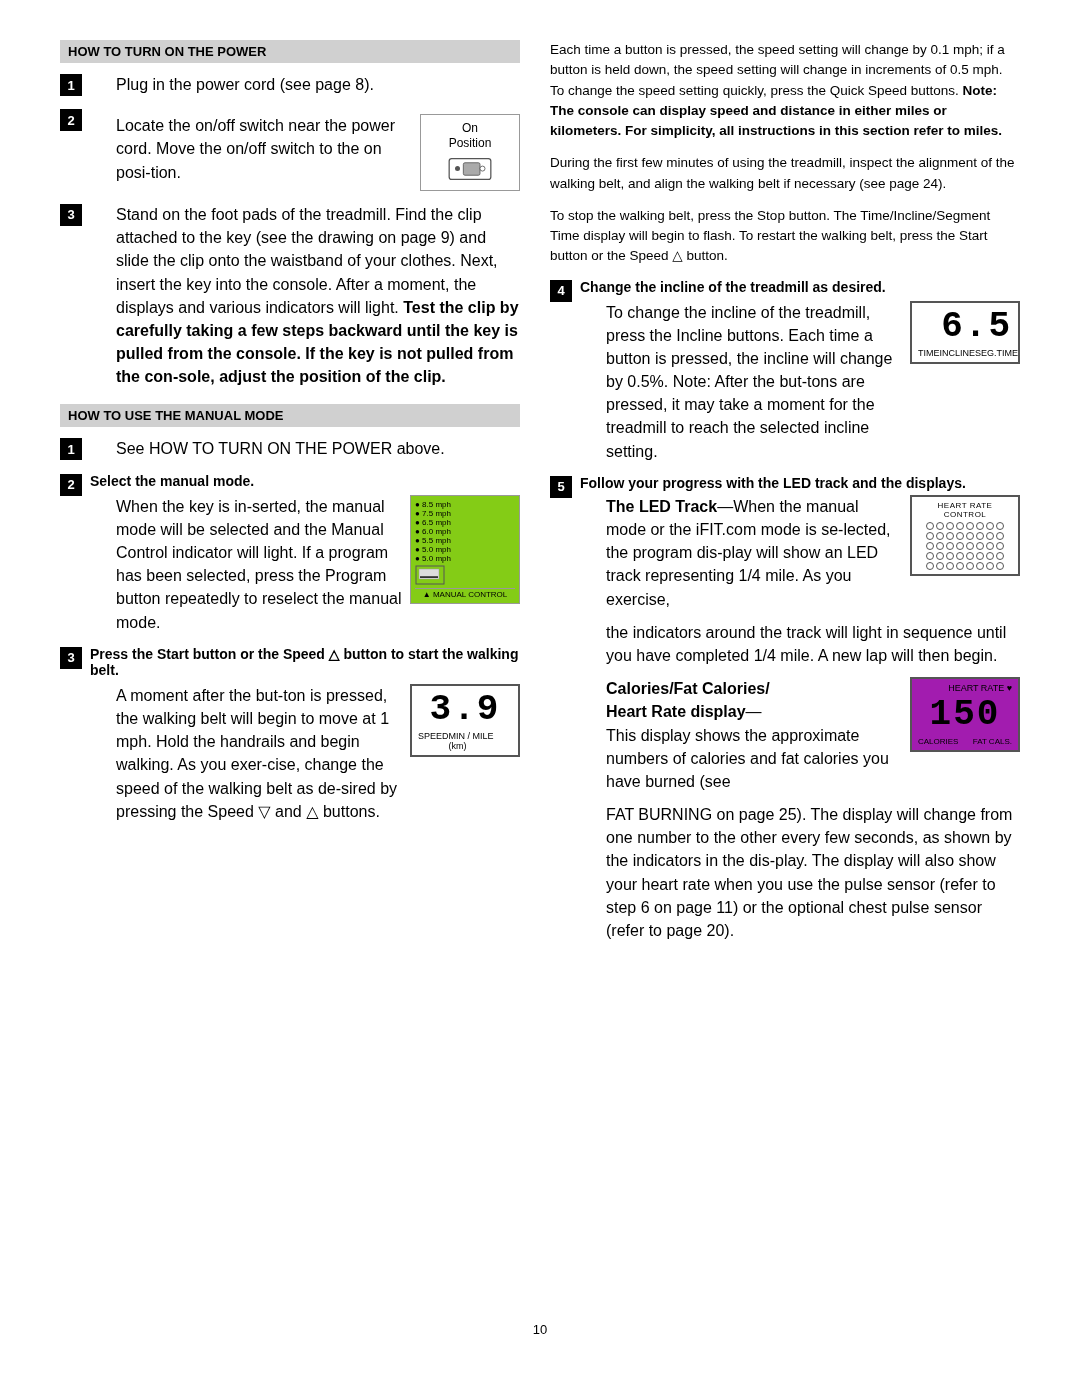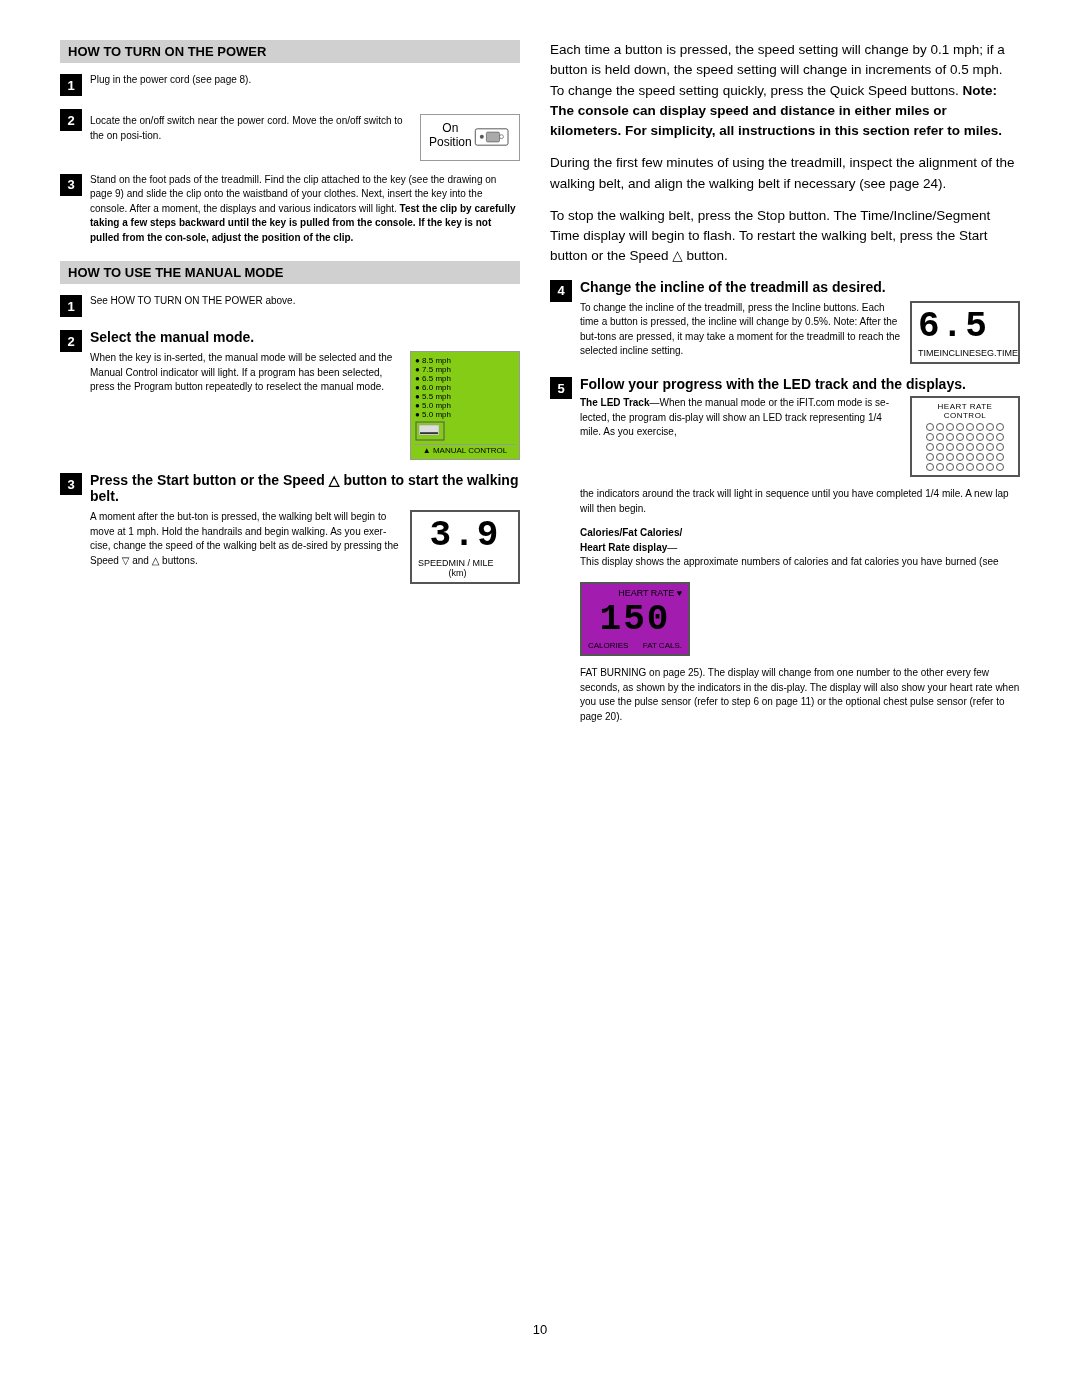--- a/index.html
+++ b/index.html
@@ -61,37 +61,39 @@
     }
     .step-content {
       flex: 1;
     }
     .step-title {
       font-weight: bold;
       font-size: 14px;
       margin-bottom: 4px;
     }
     .step-text {
-      font-size: 10px;
+      font-size: 16px;
       line-height: 1.45;
+      margin-left: 26px;
     }
     .step-with-image {
       display: flex;
       gap: 6px;
       align-items: flex-start;
       margin-top: 6px;
     }
     .step-text-block {
       flex: 1;
     }
     
     .diagram-onpos {
       width: 100px;
       flex-shrink: 0;
       display: flex;
+      flex-direction: column;
       align-items: center;
       font-size: 12px;
       border: 1px solid #999;
       padding: 6px 8px;
       background: #fff;
     }
     .diagram-onpos .label {
       font-size: 12px;
       margin-bottom: 4px;
       line-height: 1.2;
@@ -149,21 +151,21 @@
       width: 110px;
       flex-shrink: 0;
       border: 2px solid #555;
       background: #fff;
       padding: 4px 6px;
     }
     .incline-display-num {
       font-size: 36px;
       font-weight: bold;
       font-family: 'Courier New', monospace;
-      text-align: left;
+      text-align: right;
       letter-spacing: 2px;
       line-height: 1.1;
     }
     .incline-display-labels {
       display: flex;
       justify-content: space-around;
       font-size: 9px;
       margin-top: 2px;
     }
     
@@ -441,21 +443,21 @@
                   <div class="led-dot"></div>
                   <div class="led-dot"></div>
                   <div class="led-dot"></div>
                   <div class="led-dot"></div>
                 </div>
               </div>
             </div>
           </div>
           <div class="step-text" style="margin-bottom:10px;">the indicators around the track will light in sequence until you have completed 1/4 mile. A new lap will then begin.</div>
 
-          <div style="display:flex; gap:12px; align-items:flex-start; margin-bottom:10px;flex-direction:column;">
+          <div style="display:flex; gap:12px; align-items:flex-start; margin-bottom:10px;">
             <div style="flex:1;">
               <div class="step-text">
                 <span class="bold">Calories/Fat Calories/<br>Heart Rate display</span><span>—</span><br>
                 <span>This display shows the approximate numbers of calories and fat calories you have burned (see</span>
               </div>
             </div>
             <div class="diagram-calories">
               <div class="cal-header">HEART RATE ♥</div>
               <div class="cal-display-num">150</div>
               <div class="cal-display-labels">

